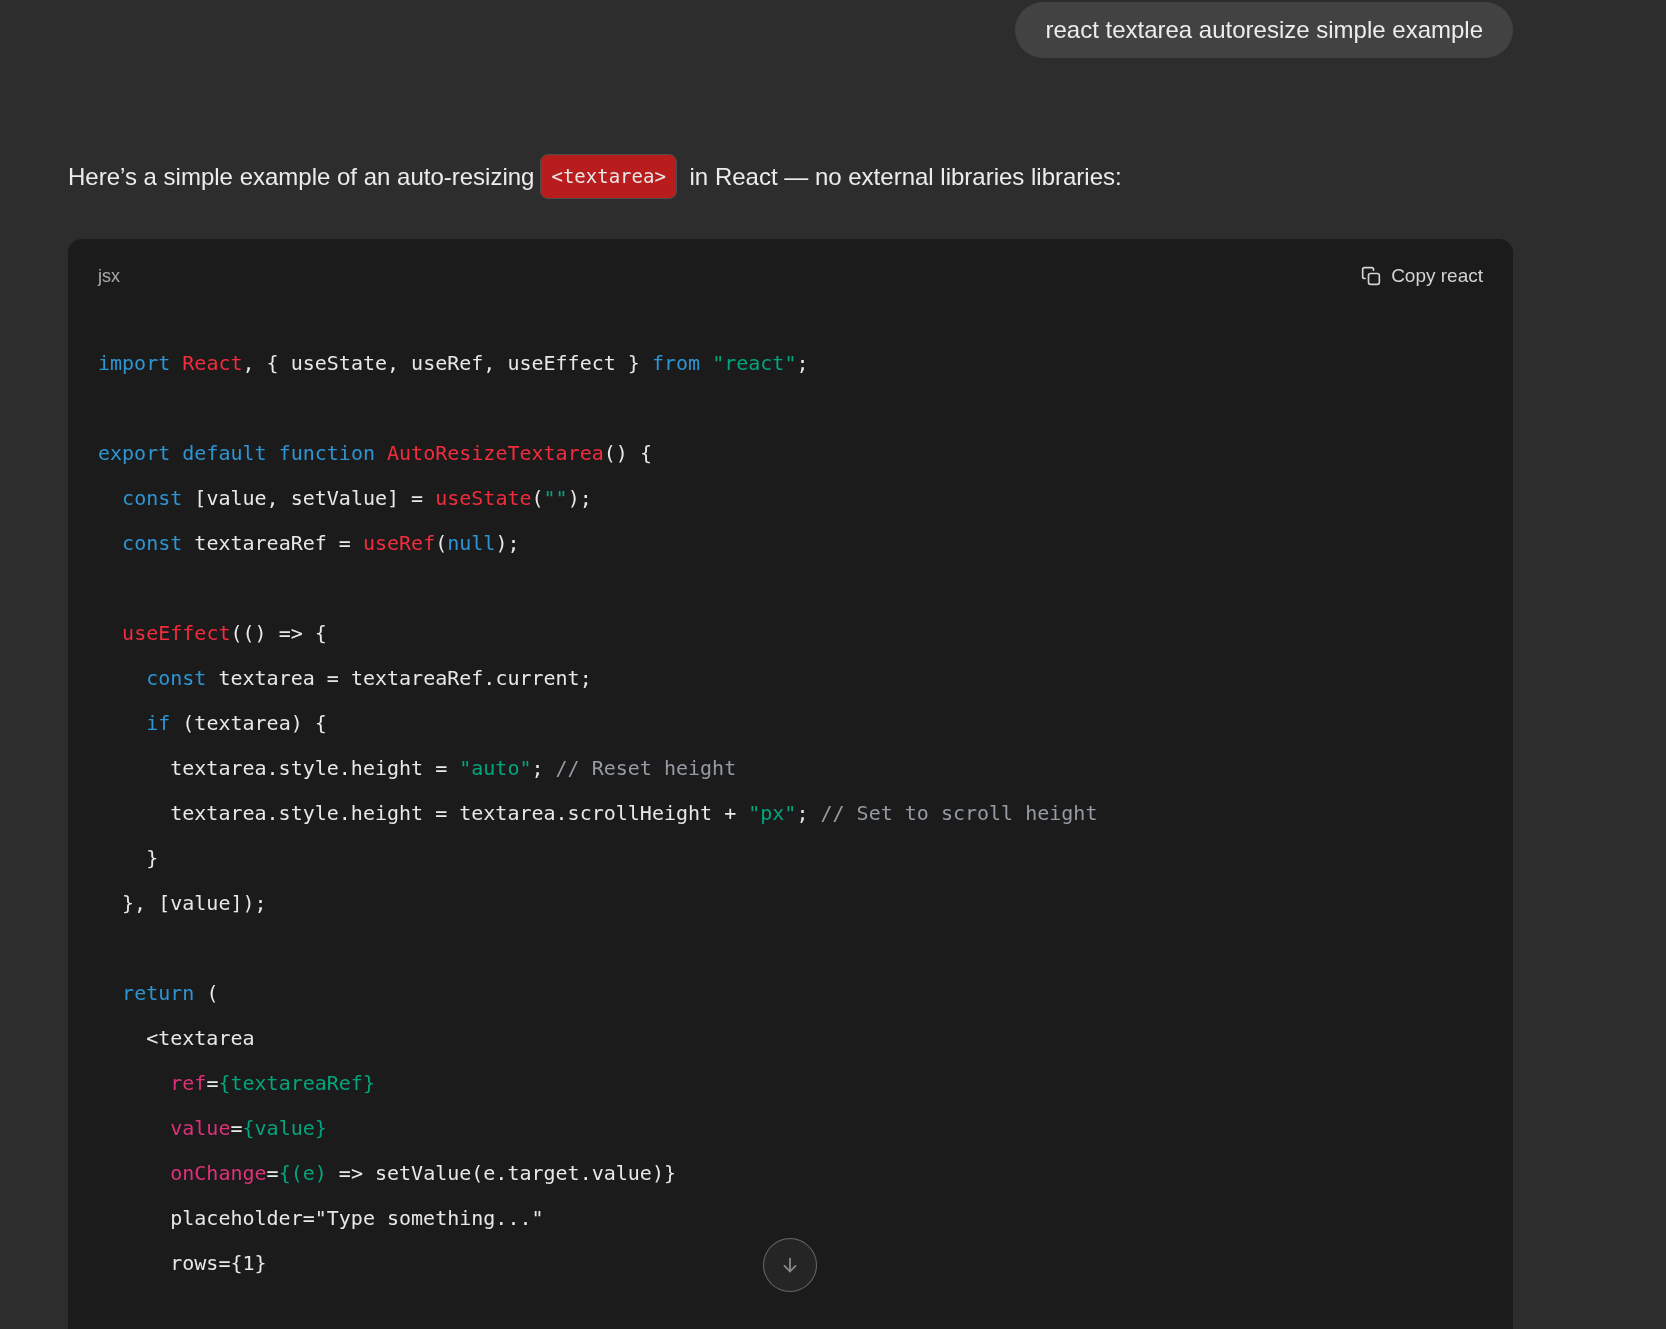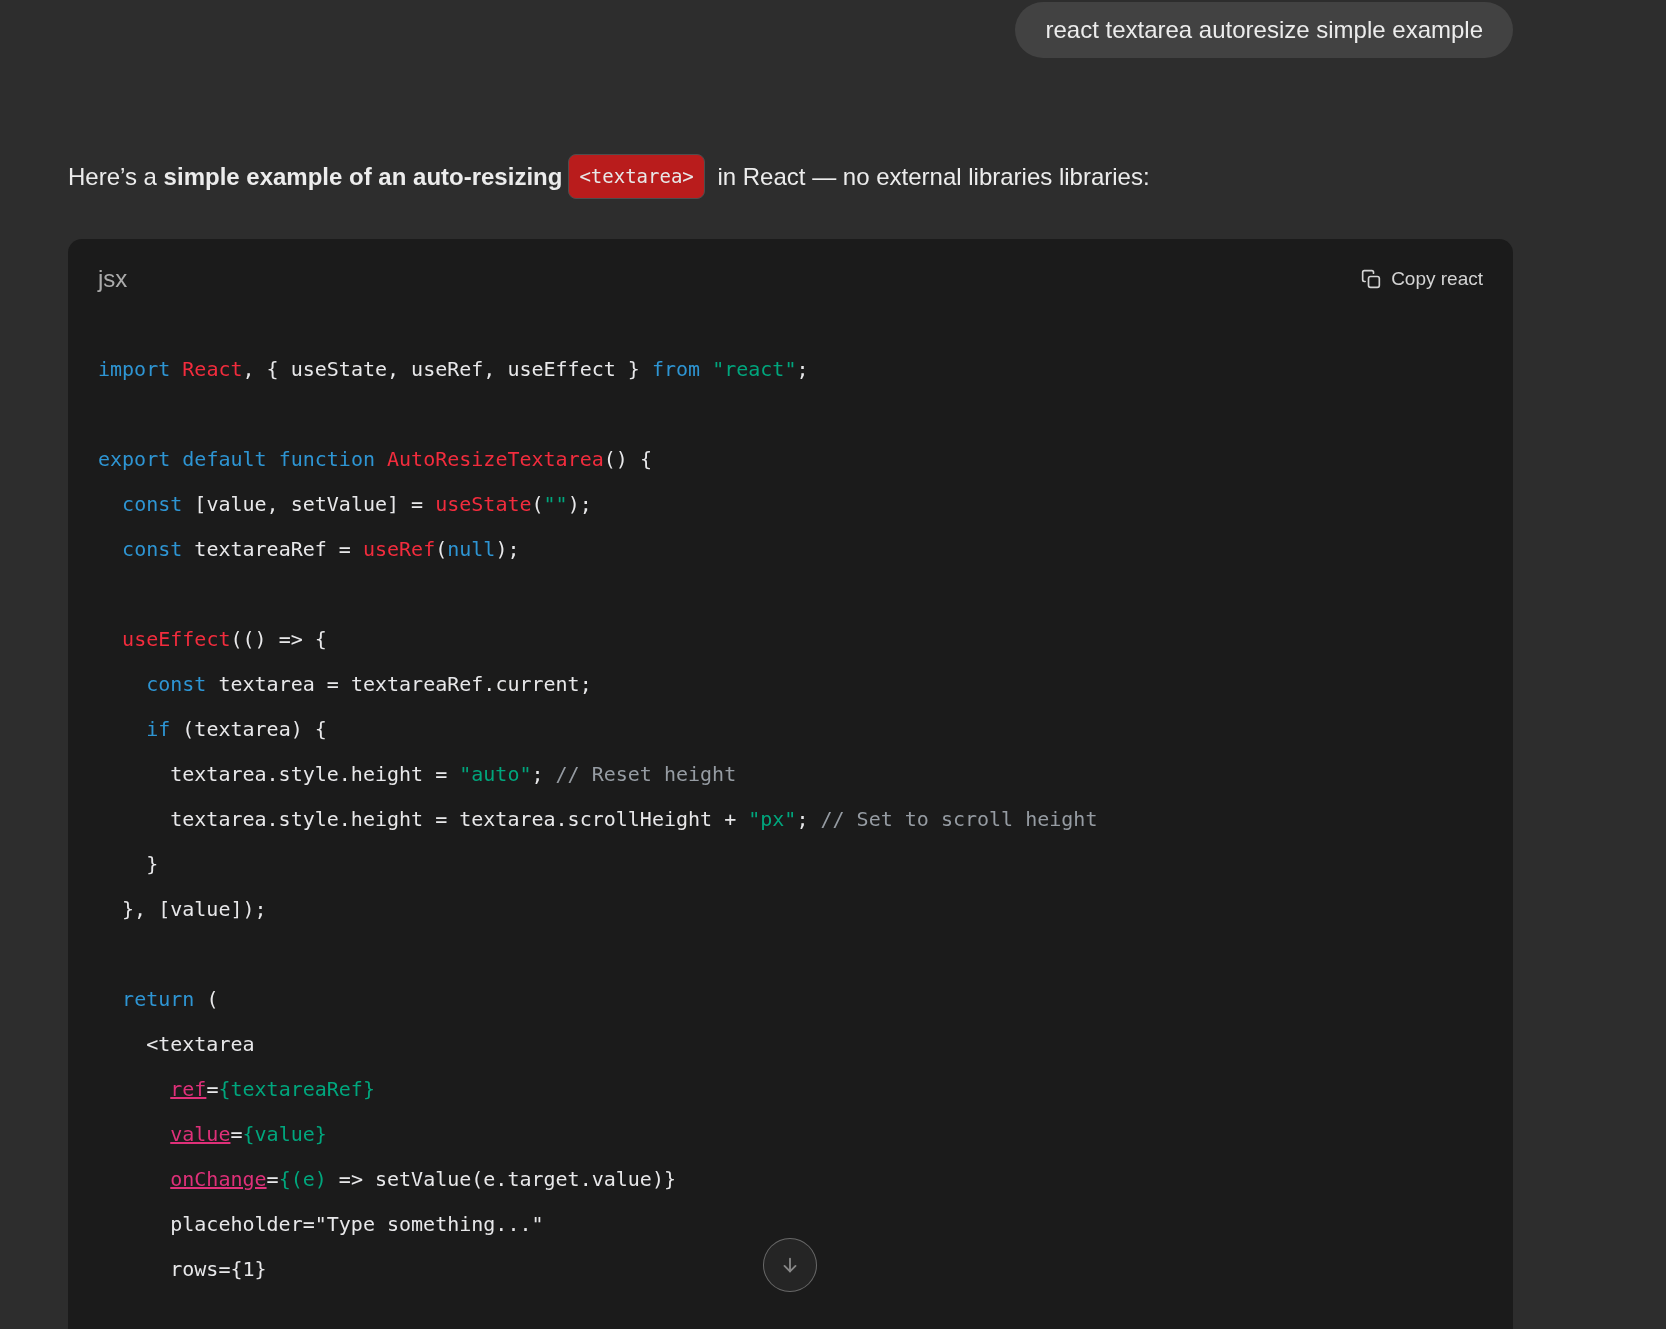--- a/index.html
+++ b/index.html
@@ -31,21 +31,21 @@
     max-width: 1000px;
   }
 
   
   .intro {
     margin: 96px 68px 0 68px;
     font-size: 24px;
     line-height: 36px;
     color: #ececec;
   }
-  .intro strong { font-weight: 700; }
+  .intro strong { font-weight: 400; }
   .inline-code {
     font-family: "DejaVu Sans Mono", monospace;
     font-size: 19px;
     background: #b91c1c;
     border: 1px solid #4d4d4d;
     border-radius: 8px;
     padding: 3px 10px 4px;
     color: #e8e8e8;
     display: inline-block;
     margin: 0 6px;
@@ -61,21 +61,21 @@
     height: 1180px;
     overflow: hidden;
   }
   .code-header {
     display: flex;
     justify-content: space-between;
     align-items: center;
     padding: 26px 30px 0 30px;
   }
   .code-lang {
-    font-size: 24px;
+    font-size: 18px;
     color: #ababab;
   }
   .copy-btn {
     display: flex;
     align-items: center;
     gap: 10px;
     background: none;
     border: none;
     padding: 0;
     color: #d4d4d4;
@@ -93,21 +93,21 @@
   }
   .code-line {
     white-space: pre;
     height: 45px;
     line-height: 45px;
     color: #e8e8ea;
   }
   .tok-k { color: #2e95d3; } 
   .tok-f { color: #f22c3d; } 
   .tok-s { color: #00a67d; } 
-  .tok-a { color: #df3079; text-decoration: underline; } 
+  .tok-a { color: #df3079; } 
   .tok-c { color: #969ca3; } 
 
   
   .scroll-down-btn {
     position: absolute;
     left: 763px;
     top: 1238px;
     width: 54px;
     height: 54px;
     border-radius: 50%;

